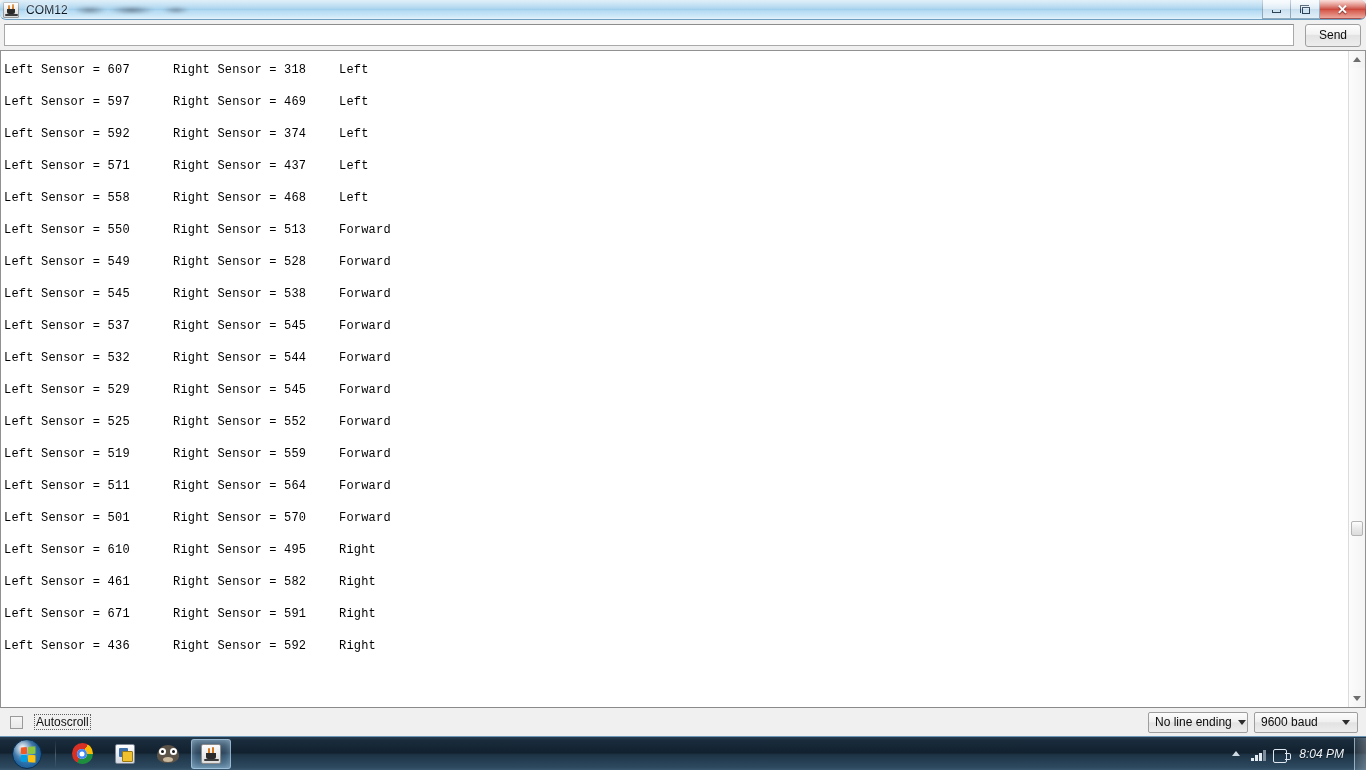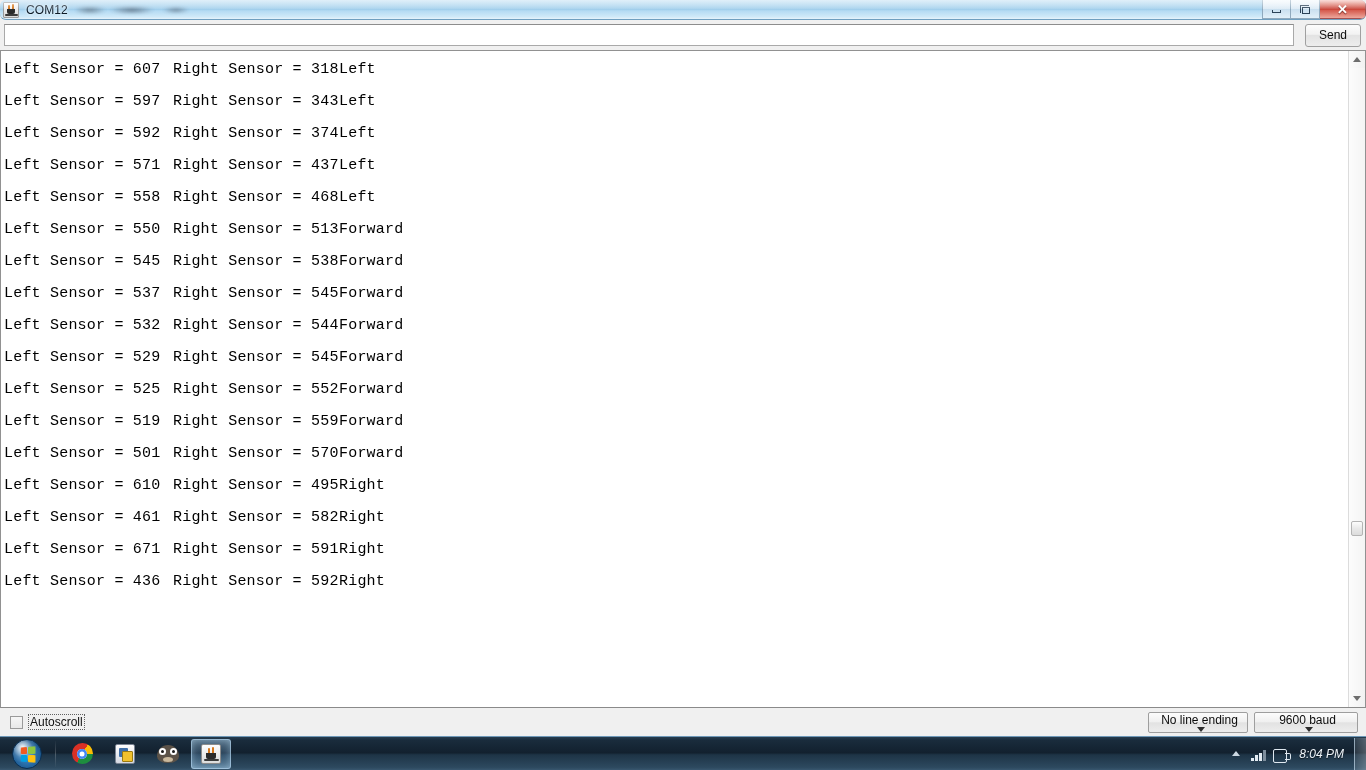--- a/index.html
+++ b/index.html
@@ -228,21 +228,21 @@
   #output-text {
     flex: 1 1 auto;
     padding: 3px 0 0 3px;
     overflow: hidden;
     background: #ffffff;
   }
   .log-line {
     height: 32px;
     line-height: 32px;
     font-family: "Liberation Mono", "DejaVu Sans Mono", monospace;
-    font-size: 15px;
+    font-size: 12px;
     color: #000000;
     white-space: pre;
     letter-spacing: 0.2px;
   }
   .col-left   { display: inline-block; width: 169px; }
   .col-right  { display: inline-block; width: 166px; }
   .col-dir    { display: inline-block; }
 
   
   #output-scrollbar {
@@ -291,21 +291,21 @@
     height: 28px;
     background: #f0f0f0;
     display: flex;
     align-items: center;
     padding: 0 6px;
     position: relative;
   }
   #autoscroll-wrap {
     display: flex;
     align-items: center;
-    gap: 5px;
+    gap: 11px;
     margin-left: 4px;
   }
   #autoscroll-box {
     width: 13px; height: 13px;
     background: linear-gradient(to bottom, #f6f6f6, #e8e8e8);
     border: 1px solid #9a9a9a;
     flex: 0 0 13px;
   }
   #autoscroll-label {
     font-size: 12px;
@@ -325,21 +325,20 @@
     height: 21px;
     background: linear-gradient(to bottom, #fcfcfc 0%, #f0f0f0 46%, #e2e2e2 52%, #ededed 100%);
     border: 1px solid #9e9e9e;
     border-radius: 2px;
     display: flex;
     align-items: center;
     padding: 0 3px 0 6px;
     font-size: 12px;
     color: #0b0b0b;
     cursor: default;
-    flex-direction: column;
   }
   #combo-line-ending { width: 100px; }
   #combo-baud { width: 104px; }
   .combo .combo-label { flex: 1 1 auto; white-space: nowrap; }
   .combo .chev {
     width: 0; height: 0;
     border-left: 4px solid transparent;
     border-right: 4px solid transparent;
     border-top: 5px solid #2c2c2c;
     margin-left: 6px;
@@ -629,31 +628,33 @@
   </div>
 
   <div id="send-row">
     <input id="command-input" type="text" placeholder="" style="">
     <button id="send-button">Send</button>
   </div>
 
   <div id="output-area">
     <div id="output-text">
         <div class="log-line"><span class="col-left">Left Sensor = 607</span><span class="col-right">Right Sensor = 318</span><span class="col-dir">Left</span></div>
-        <div class="log-line"><span class="col-left">Left Sensor = 597</span><span class="col-right">Right Sensor = 343</span><span class="col-dir">Left</span></div>
+        <div class="log-line"><span class="col-left">Left Sensor = 597</span><span class="col-right">Right Sensor = 469</span><span class="col-dir">Left</span></div>
         <div class="log-line"><span class="col-left">Left Sensor = 592</span><span class="col-right">Right Sensor = 374</span><span class="col-dir">Left</span></div>
         <div class="log-line"><span class="col-left">Left Sensor = 571</span><span class="col-right">Right Sensor = 437</span><span class="col-dir">Left</span></div>
         <div class="log-line"><span class="col-left">Left Sensor = 558</span><span class="col-right">Right Sensor = 468</span><span class="col-dir">Left</span></div>
         <div class="log-line"><span class="col-left">Left Sensor = 550</span><span class="col-right">Right Sensor = 513</span><span class="col-dir">Forward</span></div>
+        <div class="log-line"><span class="col-left">Left Sensor = 549</span><span class="col-right">Right Sensor = 528</span><span class="col-dir">Forward</span></div>
         <div class="log-line"><span class="col-left">Left Sensor = 545</span><span class="col-right">Right Sensor = 538</span><span class="col-dir">Forward</span></div>
         <div class="log-line"><span class="col-left">Left Sensor = 537</span><span class="col-right">Right Sensor = 545</span><span class="col-dir">Forward</span></div>
         <div class="log-line"><span class="col-left">Left Sensor = 532</span><span class="col-right">Right Sensor = 544</span><span class="col-dir">Forward</span></div>
         <div class="log-line"><span class="col-left">Left Sensor = 529</span><span class="col-right">Right Sensor = 545</span><span class="col-dir">Forward</span></div>
         <div class="log-line"><span class="col-left">Left Sensor = 525</span><span class="col-right">Right Sensor = 552</span><span class="col-dir">Forward</span></div>
         <div class="log-line"><span class="col-left">Left Sensor = 519</span><span class="col-right">Right Sensor = 559</span><span class="col-dir">Forward</span></div>
+        <div class="log-line"><span class="col-left">Left Sensor = 511</span><span class="col-right">Right Sensor = 564</span><span class="col-dir">Forward</span></div>
         <div class="log-line"><span class="col-left">Left Sensor = 501</span><span class="col-right">Right Sensor = 570</span><span class="col-dir">Forward</span></div>
         <div class="log-line"><span class="col-left">Left Sensor = 610</span><span class="col-right">Right Sensor = 495</span><span class="col-dir">Right</span></div>
         <div class="log-line"><span class="col-left">Left Sensor = 461</span><span class="col-right">Right Sensor = 582</span><span class="col-dir">Right</span></div>
         <div class="log-line"><span class="col-left">Left Sensor = 671</span><span class="col-right">Right Sensor = 591</span><span class="col-dir">Right</span></div>
         <div class="log-line"><span class="col-left">Left Sensor = 436</span><span class="col-right">Right Sensor = 592</span><span class="col-dir">Right</span></div>
       </div>
 
     <div id="output-scrollbar">
       <div class="sb-arrow" id="sb-arrow-up">
         <span class="tri"></span>

